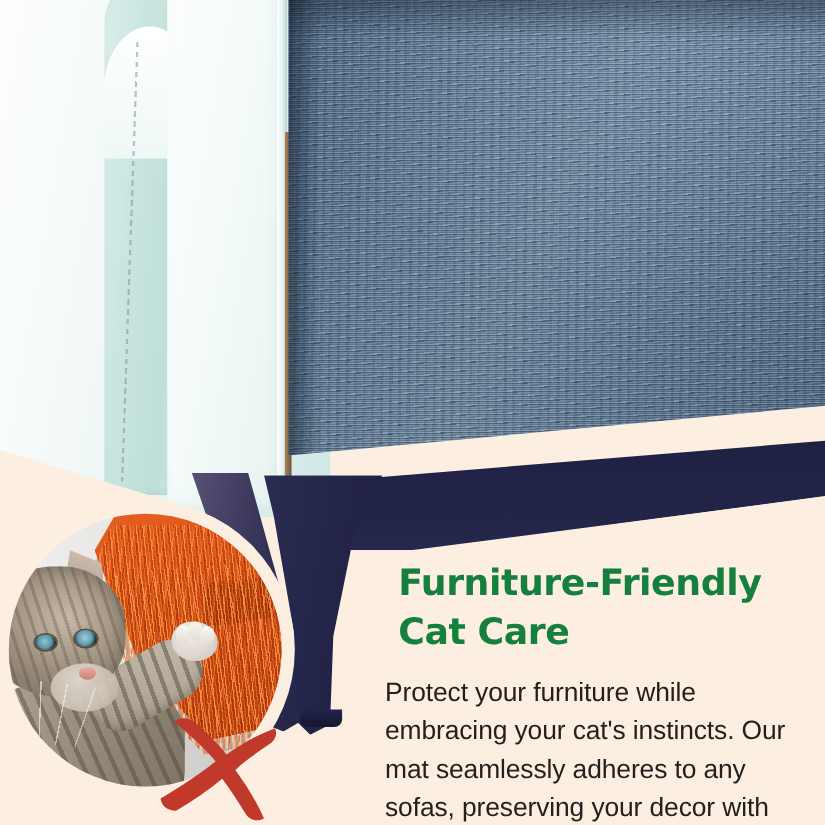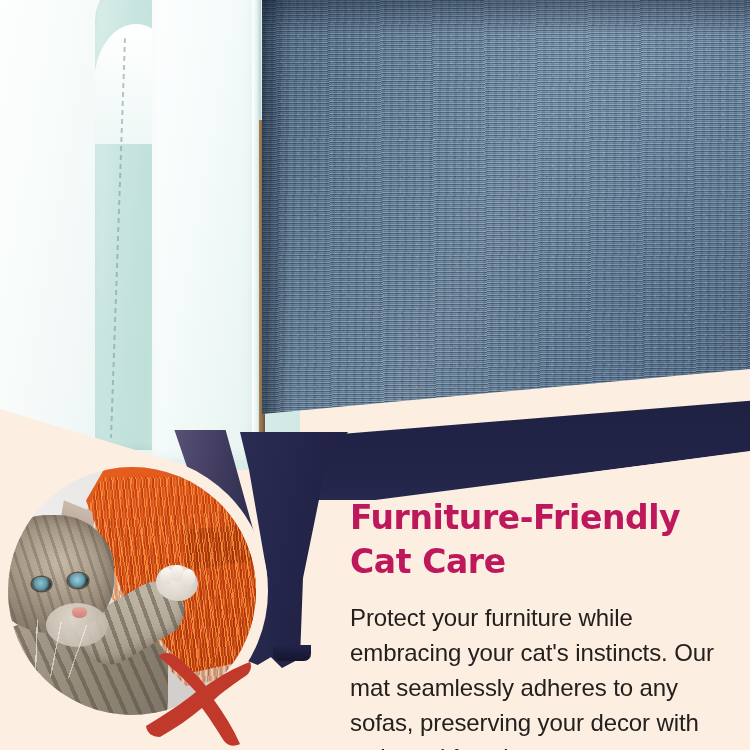--- a/index.html
+++ b/index.html
@@ -313,27 +313,27 @@
     opacity:.75;
   }
   
   .x-mark{position:absolute;left:140px;top:640px;width:120px;height:110px;}
 
   
   .text-panel{
     position:absolute;left:350px;top:496px;width:392px;
   }
   .headline{
-    margin:0;
+    margin:12px;
     font-family:"DejaVu Sans","Liberation Sans",sans-serif;
     font-weight:bold;
     font-size:33px;
     line-height:44px;
     letter-spacing:-0.4px;
-    color:#be185d;
+    color:#15803d;
     white-space:pre-line;
   }
   .body-copy{
     margin:16px 0 0 0;
     font-family:"Liberation Sans","DejaVu Sans",sans-serif;
     font-size:24px;
     line-height:35px;
     color:#23201e;
     letter-spacing:-0.1px;
   }

